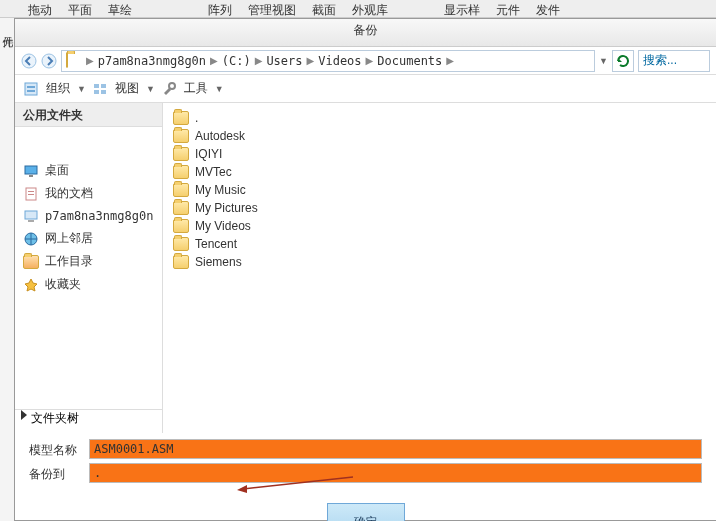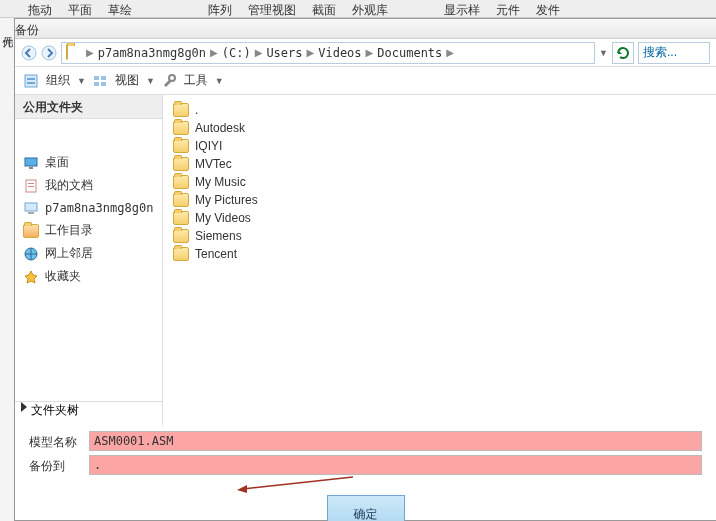--- a/index.html
+++ b/index.html
@@ -2,21 +2,21 @@
 <html><head>
 <meta charset="utf-8">
 <style>
 * { box-sizing: border-box; margin: 0; padding: 0; font-family: "Microsoft YaHei", Arial, sans-serif; font-size: 12px; }
 body { width: 716px; height: 521px; background: #f4f4f4; overflow: hidden; }
 
 .topbar { height: 18px; background: #eee; border-bottom: 1px solid #ccc; display: flex; padding-left: 20px; overflow: hidden; }
 .topbar span { padding: 2px 8px; color: #333; white-space: nowrap; }
 
 .dialog { position: absolute; left: 14px; top: 18px; right: 0; bottom: 0; background: #fff; border: 1px solid #999; border-right: none; }
-.dialog-title { height: 20px; background: linear-gradient(#f8f8f8,#e8e8e8); border-bottom: 1px solid #ccc; text-align: left; line-height: 22px; color: #333; }
+.dialog-title { height: 28px; background: linear-gradient(#f8f8f8,#e8e8e8); border-bottom: 1px solid #ccc; text-align: center; line-height: 22px; color: #333; }
 
 .nav-row { height: 28px; display: flex; align-items: center; padding: 0 6px; border-bottom: 1px solid #ddd; gap: 4px; }
 .nav-arrow { width: 16px; height: 16px; display: inline-block; color: #5a8cc0; }
 .breadcrumb { flex: 1; height: 22px; border: 1px solid #bcd; background: #fff; display: flex; align-items: center; padding: 0 4px; gap: 2px; overflow: hidden; }
 .bc-icon { width: 16px; height: 16px; display: inline-block; }
 .bc-sep { color: #888; font-size: 10px; padding: 0 2px; }
 .bc-item { color: #333; font-family: monospace; white-space: nowrap; }
 .refresh { width: 22px; height: 22px; border: 1px solid #bcd; display: flex; align-items: center; justify-content: center; color: #0a5; }
 .search { width: 72px; height: 22px; border: 1px solid #bcd; padding: 0 4px; color: #0369a1; display: flex; align-items: center; }
 
@@ -34,21 +34,21 @@
 .triangle-right { width: 0; height: 0; border-top: 5px solid transparent; border-bottom: 5px solid transparent; border-left: 6px solid #333; }
 
 .filelist { flex: 1; background: #fff; padding: 6px; overflow: auto; }
 .file-item { display: flex; align-items: center; gap: 6px; padding: 2px 4px; color: #333; font-family: monospace; }
 .folder-icon { width: 16px; height: 14px; background: linear-gradient(#ffe9a8,#f5cf6e); border: 1px solid #d4a93e; border-radius: 2px; position: relative; }
 .folder-icon::before { content: ""; position: absolute; top: -3px; left: 0; width: 6px; height: 3px; background: #f5cf6e; border: 1px solid #d4a93e; border-bottom: none; border-radius: 2px 2px 0 0; }
 
 .form-area { padding: 2px 0; }
 .form-row { display: flex; align-items: flex-end; height: 24px; }
 .form-label { width: 74px; text-align: left; padding-left: 14px; color: #333; }
-.form-input { flex: 1; height: 20px; border: 1px solid #bbb; background: #fca5a5; padding: 0 4px; color: #333; font-family: monospace; margin-right: 14px; }
+.form-input { flex: 1; height: 20px; border: 1px solid #bbb; background: #f97316; padding: 0 4px; color: #333; font-family: monospace; margin-right: 14px; }
 
 .arrow-anno { position: absolute; left: 220px; top: 456px; pointer-events: none; }
 
 .btn-row { display: flex; justify-content: center; padding: 18px 0 8px; }
 .ok-btn { width: 78px; height: 38px; background: linear-gradient(#cde9f8,#a8d4ef); border: 1px solid #6fa8d8; color: #1a3a5a; cursor: pointer; }
 
 .sideleft-label { position: absolute; left: 0; top: 24px; writing-mode: vertical-rl; font-size: 11px; color: #333; padding: 4px 0; }
 
 svg { display: block; }
 </style>
@@ -168,29 +168,29 @@
             <span>我的文档</span>
           </div>
         <div class="side-item">
             <svg width="16" height="16">
               <rect x="2" y="3" width="12" height="8" fill="#d7e8f7" stroke="#6fa8d8"></rect>
               <rect x="5" y="12" width="6" height="2" fill="#aaa"></rect>
             </svg>
             <span style="font-family:monospace">p7am8na3nmg8g0n</span>
           </div>
         <div class="side-item">
+            <svg width="16" height="16">
+              <circle cx="8" cy="8" r="6" fill="#6fc0e8" stroke="#2a6aa0"></circle>
+              <path d="M2 8 H14 M8 2 V14" stroke="#2a6aa0"></path>
+            </svg>
+            <span>网上邻居</span>
+          </div>
+        <div class="side-item">
             <span class="folder-icon" style="background:linear-gradient(#ffe0b0,#f5b060)"></span>
             <span>工作目录</span>
-          </div>
-        <div class="side-item">
-            <svg width="16" height="16">
-              <circle cx="8" cy="8" r="6" fill="#6fc0e8" stroke="#2a6aa0"></circle>
-              <path d="M2 8 H14 M8 2 V14" stroke="#2a6aa0"></path>
-            </svg>
-            <span>网上邻居</span>
           </div>
         <div class="side-item">
             <svg width="16" height="16">
               <path d="M8 2 L10 6 L14 7 L11 10 L12 14 L8 12 L4 14 L5 10 L2 7 L6 6 Z" fill="#f5c040" stroke="#c89020"></path>
             </svg>
             <span>收藏夹</span>
           </div>
       </div>
       <div class="side-footer">
         <span class="triangle-right"></span>
@@ -222,25 +222,25 @@
       <div class="file-item">
           <span class="folder-icon"></span>
           <span>My Pictures</span>
         </div>
       <div class="file-item">
           <span class="folder-icon"></span>
           <span>My Videos</span>
         </div>
       <div class="file-item">
           <span class="folder-icon"></span>
+          <span>Tencent</span>
+        </div>
+      <div class="file-item">
+          <span class="folder-icon"></span>
           <span>Siemens</span>
-        </div>
-      <div class="file-item">
-          <span class="folder-icon"></span>
-          <span>Tencent</span>
         </div>
     </div>
   </div>
 
   <div class="form-area">
     <div class="form-row">
       <div class="form-label">模型名称</div>
       <input class="form-input" value="ASM0001.ASM" style="">
     </div>
     <div class="form-row">

